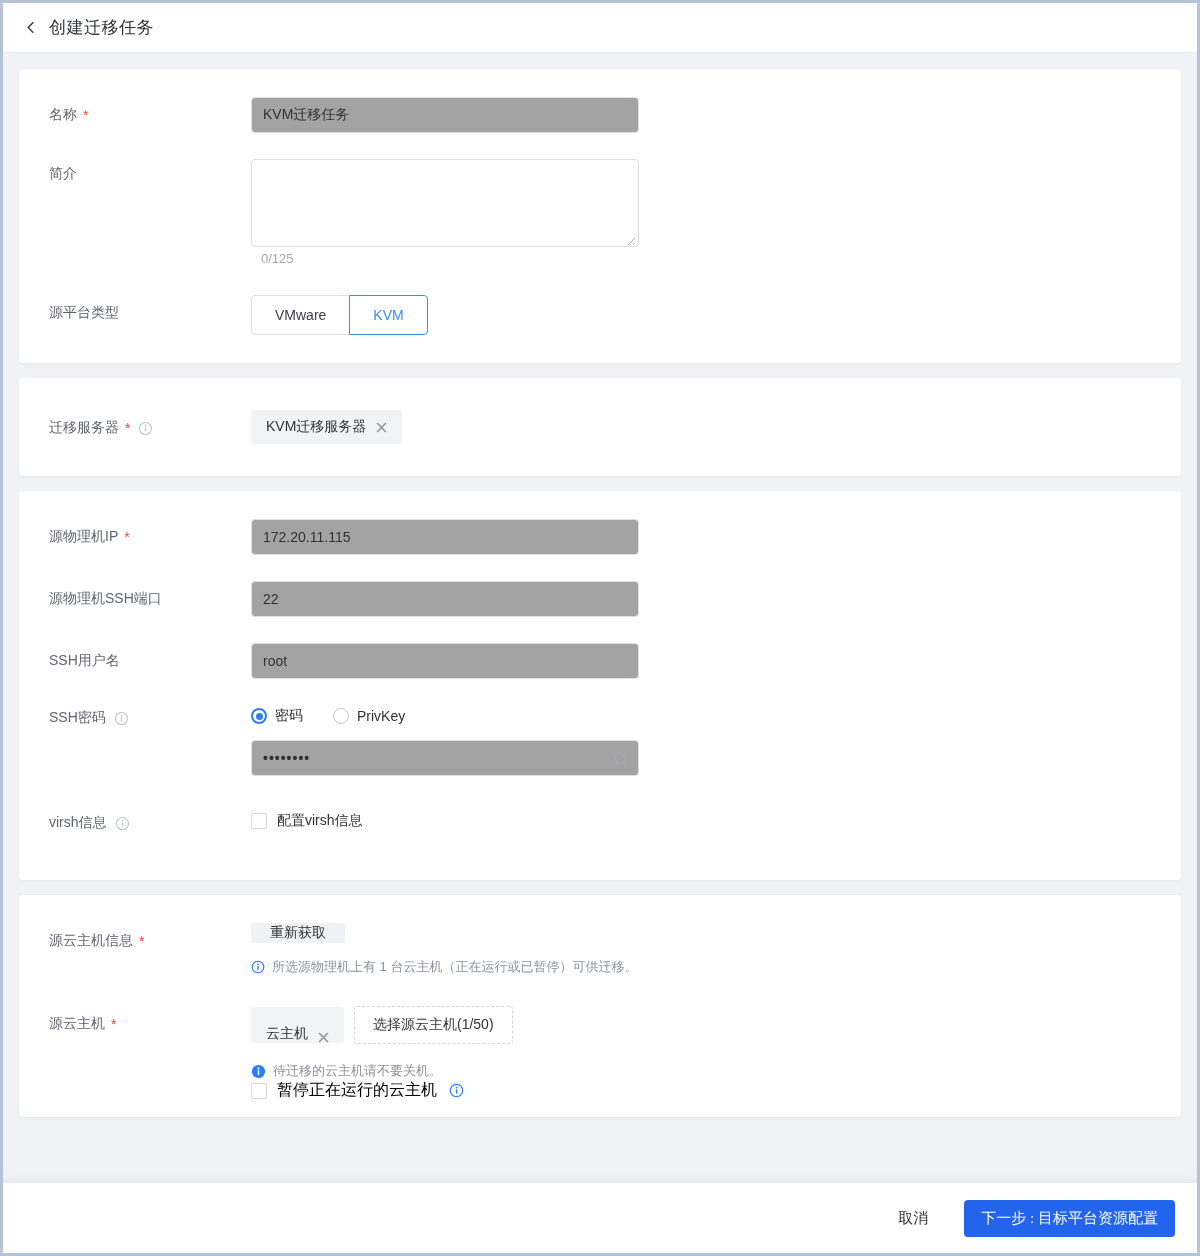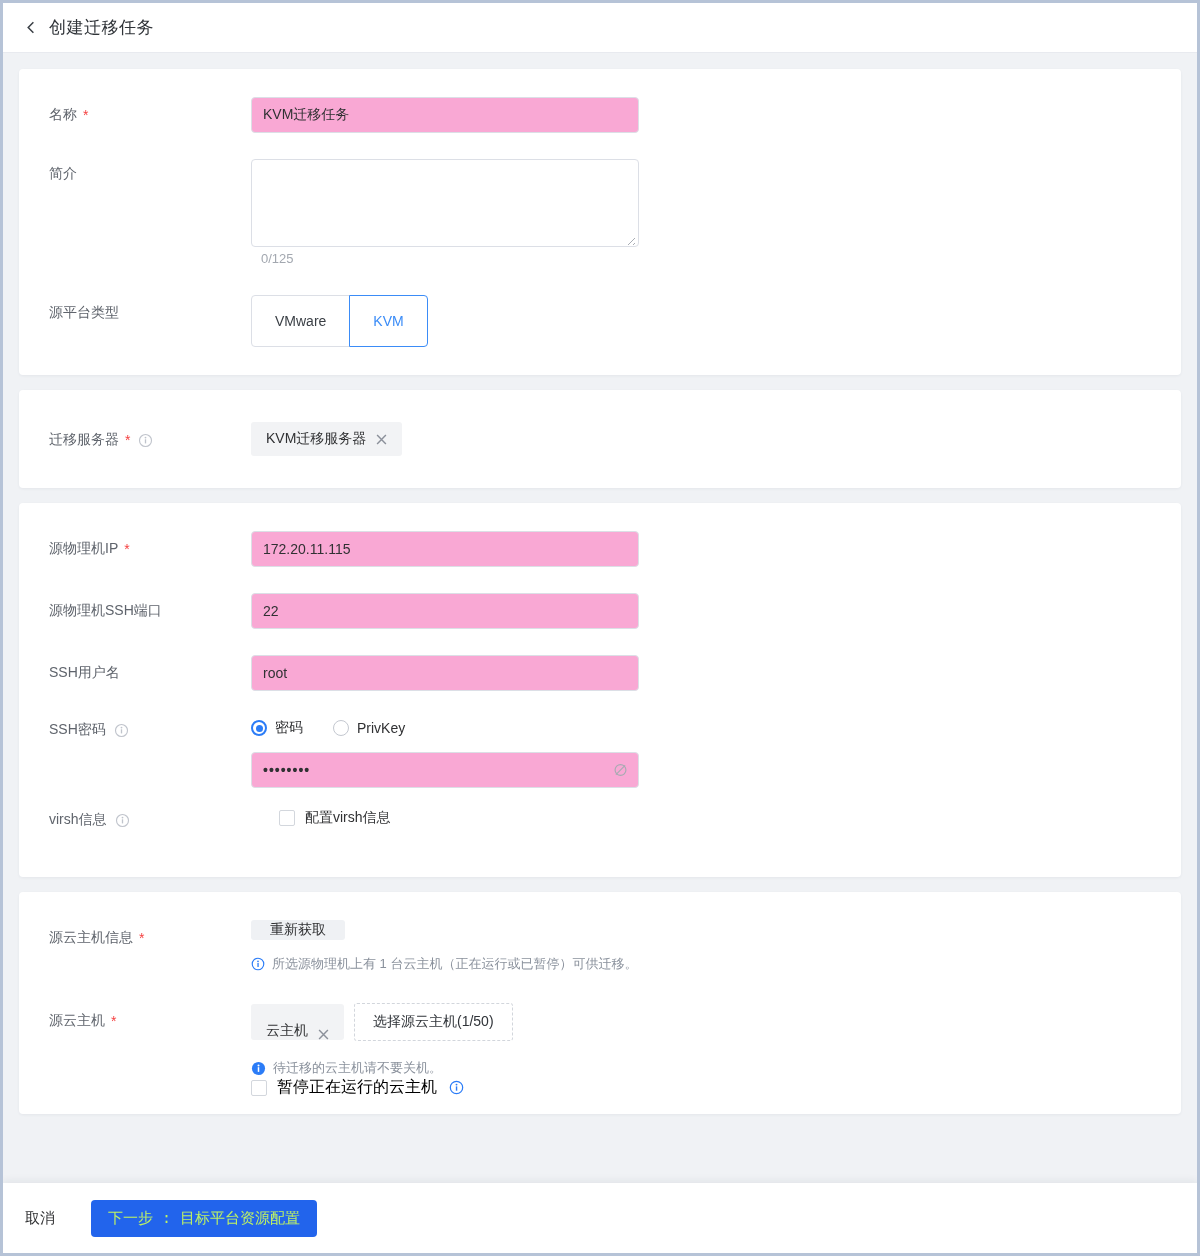--- a/index.html
+++ b/index.html
@@ -22,33 +22,33 @@
   .card { background:#fff; border-radius:4px; box-shadow:0 1px 3px rgba(31,45,61,0.06);
           padding:28px 30px; margin-bottom:15px; }
   .form-row { display:flex; align-items:flex-start; }
   .form-row + .form-row { margin-top:26px; }
   .row-label { width:202px; flex:0 0 202px; font-size:14px; color:#5f646c;
                padding-top:9px; display:flex; align-items:center; gap:4px; }
   .req { color:#f53f3f; margin-left:2px; }
   .label-info { display:inline-flex; margin-left:4px; cursor:pointer; }
 
   .text-input { width:388px; height:36px; border:1px solid #dcdfe6; border-radius:4px;
-                padding:0 11px; font-size:14px; color:#303133; outline:none; background:#f9a8d4; }
+                padding:0 11px; font-size:14px; color:#303133; outline:none; background:#a3a3a3; }
 
   .textarea-block { display:flex; align-items:flex-start;flex-direction:column; }
   .textarea-wrap { position:relative; width:388px; }
   .desc-textarea { width:388px; height:88px; border:1px solid #dcdfe6; border-radius:4px;
                    padding:7px 11px; font-size:14px; color:#303133; resize:none; outline:none; }
   .resize-handle { position:absolute; right:4px; bottom:6px; width:9px; height:9px; cursor:nwse-resize;
                    clip-path:polygon(100% 0,100% 100%,0 100%);
                    background:repeating-linear-gradient(135deg,#a9adb4 0 1px,transparent 1px 3.6px); }
   .counter { font-size:13px; color:#a3a8b0; margin-left:10px; padding-bottom:3px; }
 
   .btn-group { display:flex; }
-  .bg-btn { height:52px; padding:0 23px; background:#fff; border:1px solid #dcdfe6;
+  .bg-btn { height:40px; padding:0 23px; background:#fff; border:1px solid #dcdfe6;
             font-size:14px; color:#3a3f45; display:flex; align-items:center; cursor:pointer;
             font-family:inherit; }
   .bg-btn:first-child { border-radius:4px 0 0 4px; }
   .bg-btn:last-child { border-radius:0 4px 4px 0; margin-left:-1px; }
   .bg-btn.selected { color:#3b8cf7; border-color:#3b8cf7; position:relative; z-index:1; }
 
   .tag { display:inline-flex; align-items:center; gap:10px; background:#f2f3f5; border-radius:3px;
          height:34px; padding:0 15px; font-size:14px; color:#303133; }
   .tag-close { display:inline-flex; cursor:pointer; }
 
@@ -75,25 +75,25 @@
               font-size:13px; color:#8a919c; }
   .vm-line { display:flex; align-items:center; }
   .dashed-btn { height:38px; padding:0 18px; background:#fff; border:1px dashed #d2d6dc;
                 border-radius:3px; font-size:14px; color:#2f3338; margin-left:10px; cursor:pointer;
                 font-family:inherit; }
   .pause-line { display:flex; align-items:center; gap:10px; }
   .pause-info { display:inline-flex; margin-left:2px; cursor:pointer; }
 
   
   .footer { flex:0 0 70px; background:#fff; box-shadow:0 -2px 8px rgba(31,45,61,0.07);
-            display:flex; align-items:center; justify-content:flex-start; padding:0 22px; }
+            display:flex; align-items:center; justify-content:flex-end; padding:0 22px; }
   .cancel-btn { background:none; border:none; font-size:15px; color:#303133;
                 margin-right:36px; cursor:pointer; font-family:inherit; }
-  .primary-btn { height:37px; background:#2264ec; color:#bef264; font-size:15px; border:none;
-                 border-radius:4px; padding:0 17px; cursor:pointer; font-family:Liberation Mono, monospace; }
+  .primary-btn { height:37px; background:#2264ec; color:#ffffff; font-size:15px; border:none;
+                 border-radius:4px; padding:0 17px; cursor:pointer; font-family:Liberation Serif, serif; }
 </style>
 </head>
 <body>
 
 <div class="header">
   <span class="back-btn">
     <span style="display:inline-flex;">
       <svg width="15" height="15" viewBox="0 0 16 16">
           <polyline points="10,2.5 4.5,8 10,13.5" fill="none" stroke="#3a3f45" stroke-width="1.6"></polyline>
         </svg>
@@ -213,21 +213,21 @@
           <span class="eye-btn">
             <svg width="17" height="17" viewBox="0 0 16 16">
                 <circle cx="8" cy="8" r="5.1" fill="none" stroke="#a8abb2" stroke-width="1.1"></circle>
                 <line x1="3.7" y1="12.3" x2="12.3" y2="3.7" stroke="#a8abb2" stroke-width="1.1"></line>
               </svg>
           </span>
         </div>
       </div>
     </div>
 
-    <div class="form-row" style="margin-top:21px;gap:28px;">
+    <div class="form-row" style="margin-top:36px;">
       <div class="row-label" style="padding-top:2px;">
         <span>virsh信息</span>
         <span class="label-info">
           <svg width="15" height="15" viewBox="0 0 16 16">
               <circle cx="8" cy="8" r="6.4" fill="none" stroke="#c0c4cc" stroke-width="1.2"></circle>
               <circle cx="8" cy="4.9" r="0.95" fill="#c0c4cc"></circle>
               <rect x="7.3" y="6.7" width="1.4" height="4.4" fill="#c0c4cc"></rect>
             </svg>
         </span>
       </div>

